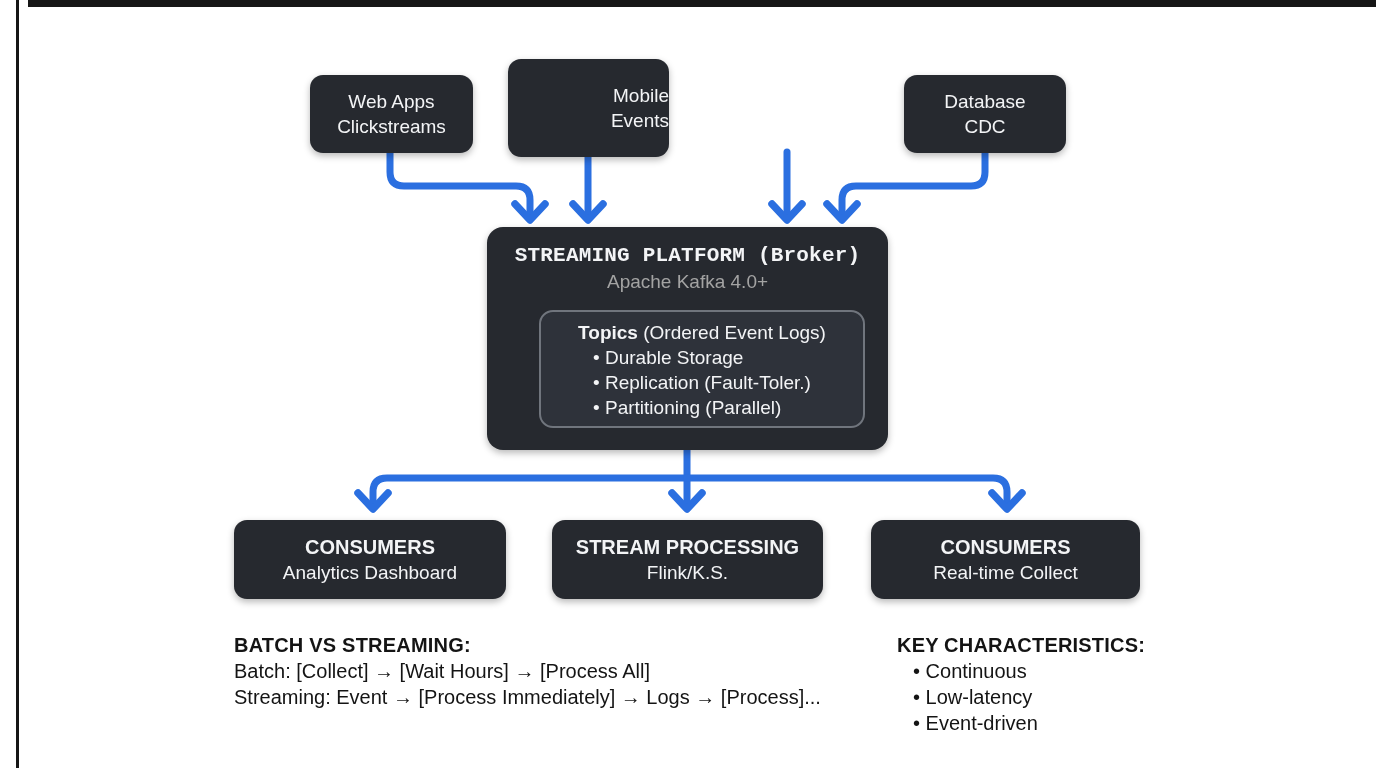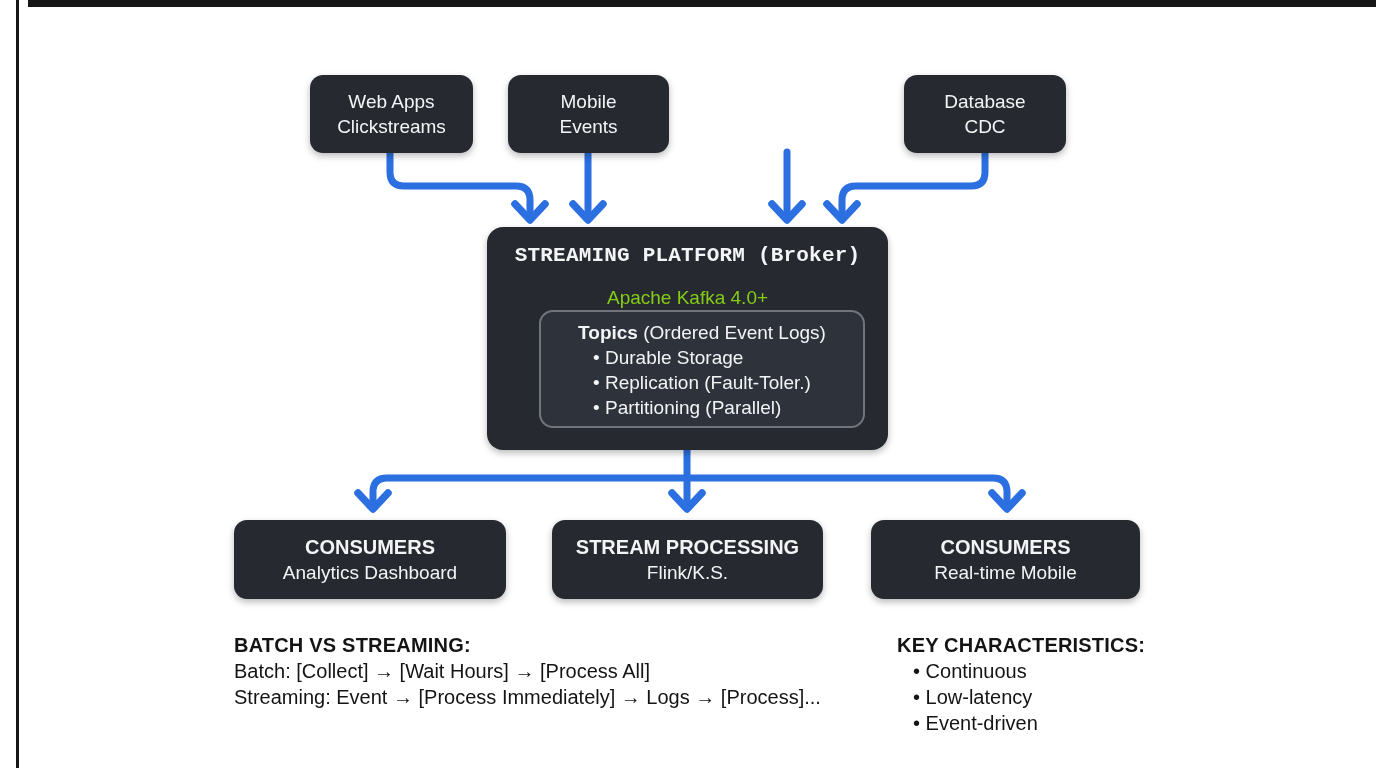--- a/index.html
+++ b/index.html
@@ -13,30 +13,30 @@
   .left-line{position:absolute;left:16px;top:0;width:3px;height:768px;background:#161616;}
 
   .node{
     position:absolute;background:#26292f;border-radius:13px;
     display:flex;flex-direction:column;align-items:center;justify-content:center;
     color:#f3f4f6;text-align:center;
     box-shadow:0 3px 7px rgba(0,0,0,.28);
   }
   .src{font-size:19px;line-height:25px;font-weight:400;}
   .src1{left:310px;top:75px;width:163px;height:78px;}
-  .src2{left:508px;top:75px;width:161px;height:78px;}
+  .src2{left:508px;top:59px;width:161px;height:98px;align-items:flex-end;}
   .src3{left:706px;top:75px;width:162px;height:78px;}
   .src4{left:904px;top:75px;width:162px;height:78px;}
 
   .broker{
     left:487px;top:227px;width:401px;height:223px;border-radius:16px;
     justify-content:flex-start;
   }
   .broker-title{font-size:21px;font-weight:700;line-height:26px;margin-top:16px;letter-spacing:.2px;font-family:Liberation Mono, monospace;}
-  .broker-sub{font-size:19px;line-height:25px;color:#84cc16;margin-top:16px;}
+  .broker-sub{font-size:19px;line-height:25px;color:#a3a3a3;}
   .topics-panel{
     position:absolute;left:36px;top:83px;width:326px;height:118px;
     background:#2e323a;border:2px solid #70757d;border-radius:14px;
     box-sizing:border-box;display:flex;flex-direction:column;align-items:center;
     padding-top:8px;
     margin-left:16px;
   }
   .topics-heading{font-size:19px;line-height:25px;}
   .topics-heading b{font-weight:700;}
   .topics-list{font-size:19px;line-height:25px;text-align:left;margin-top:0;}
@@ -116,21 +116,21 @@
   <div class="node con con1">
     <div class="t">CONSUMERS</div>
     <div>Analytics Dashboard</div>
   </div>
   <div class="node con con2">
     <div class="t">STREAM PROCESSING</div>
     <div>Flink/K.S.</div>
   </div>
   <div class="node con con3">
     <div class="t">CONSUMERS</div>
-    <div>Real-time Mobile</div>
+    <div>Real-time Collect</div>
   </div>
 
   <div class="notes notes-left">
     <div class="h">BATCH VS STREAMING:</div>
     <div>Batch: [Collect] → [Wait Hours] → [Process All]</div>
     <div>Streaming: Event → [Process Immediately] → Logs → [Process]...</div>
   </div>
 
   <div class="notes notes-right">
     <div class="h">KEY CHARACTERISTICS:</div>

